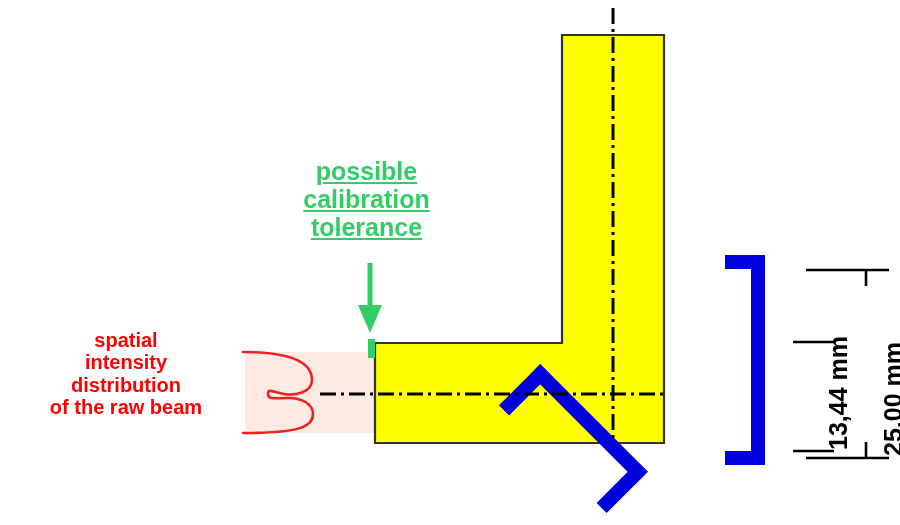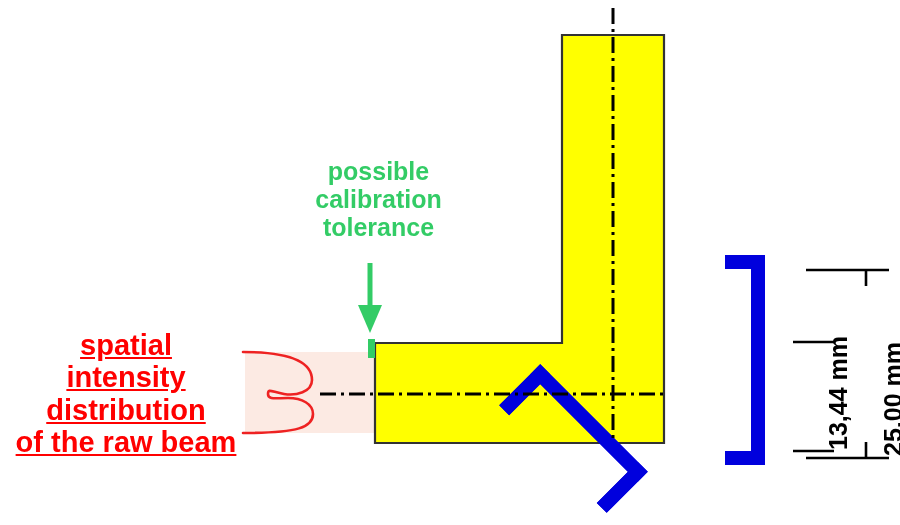--- a/index.html
+++ b/index.html
@@ -29,23 +29,22 @@
     line-height: 1.12;
     white-space: pre;
   }
   .lbl-green {
     color: #33cc66;
     font-size: 25px;
     text-align: center;
   }
   .lbl-red {
     color: #ff0000;
-    font-size: 29px;
+    font-size: 20px;
     text-align: center;
-    text-decoration: underline;
   }
   .dim-lbl {
     position: absolute;
     color: #000000;
     font-family: "Liberation Sans", sans-serif;
     font-size: 25px;
     font-weight: bold;
     white-space: pre;
     transform-origin: 0 0;
   }
@@ -101,21 +100,21 @@
       <line x1="866" y1="442" x2="866" y2="458"></line>
     </g>
 
     <g stroke="#000000" stroke-width="2.6" fill="none">
       <line x1="793" y1="342" x2="834" y2="342"></line>
       <line x1="793" y1="451" x2="834" y2="451"></line>
     </g>
 
   </svg>
 
-  <div class="lbl lbl-green" style="left:296px; top:157px; width:165px;">possible
+  <div class="lbl lbl-green" style="left:284px; top:157px; width:165px;text-decoration:underline;">possible
 calibration
 tolerance</div>
 
   <div class="lbl lbl-red" style="left:6px; top:329px; width:240px;">spatial
 intensity
 distribution
 of the raw beam</div>
 
   <div class="dim-lbl" style="left:824px; top:450px; transform: rotate(-90deg);">13,44 mm</div>
 

